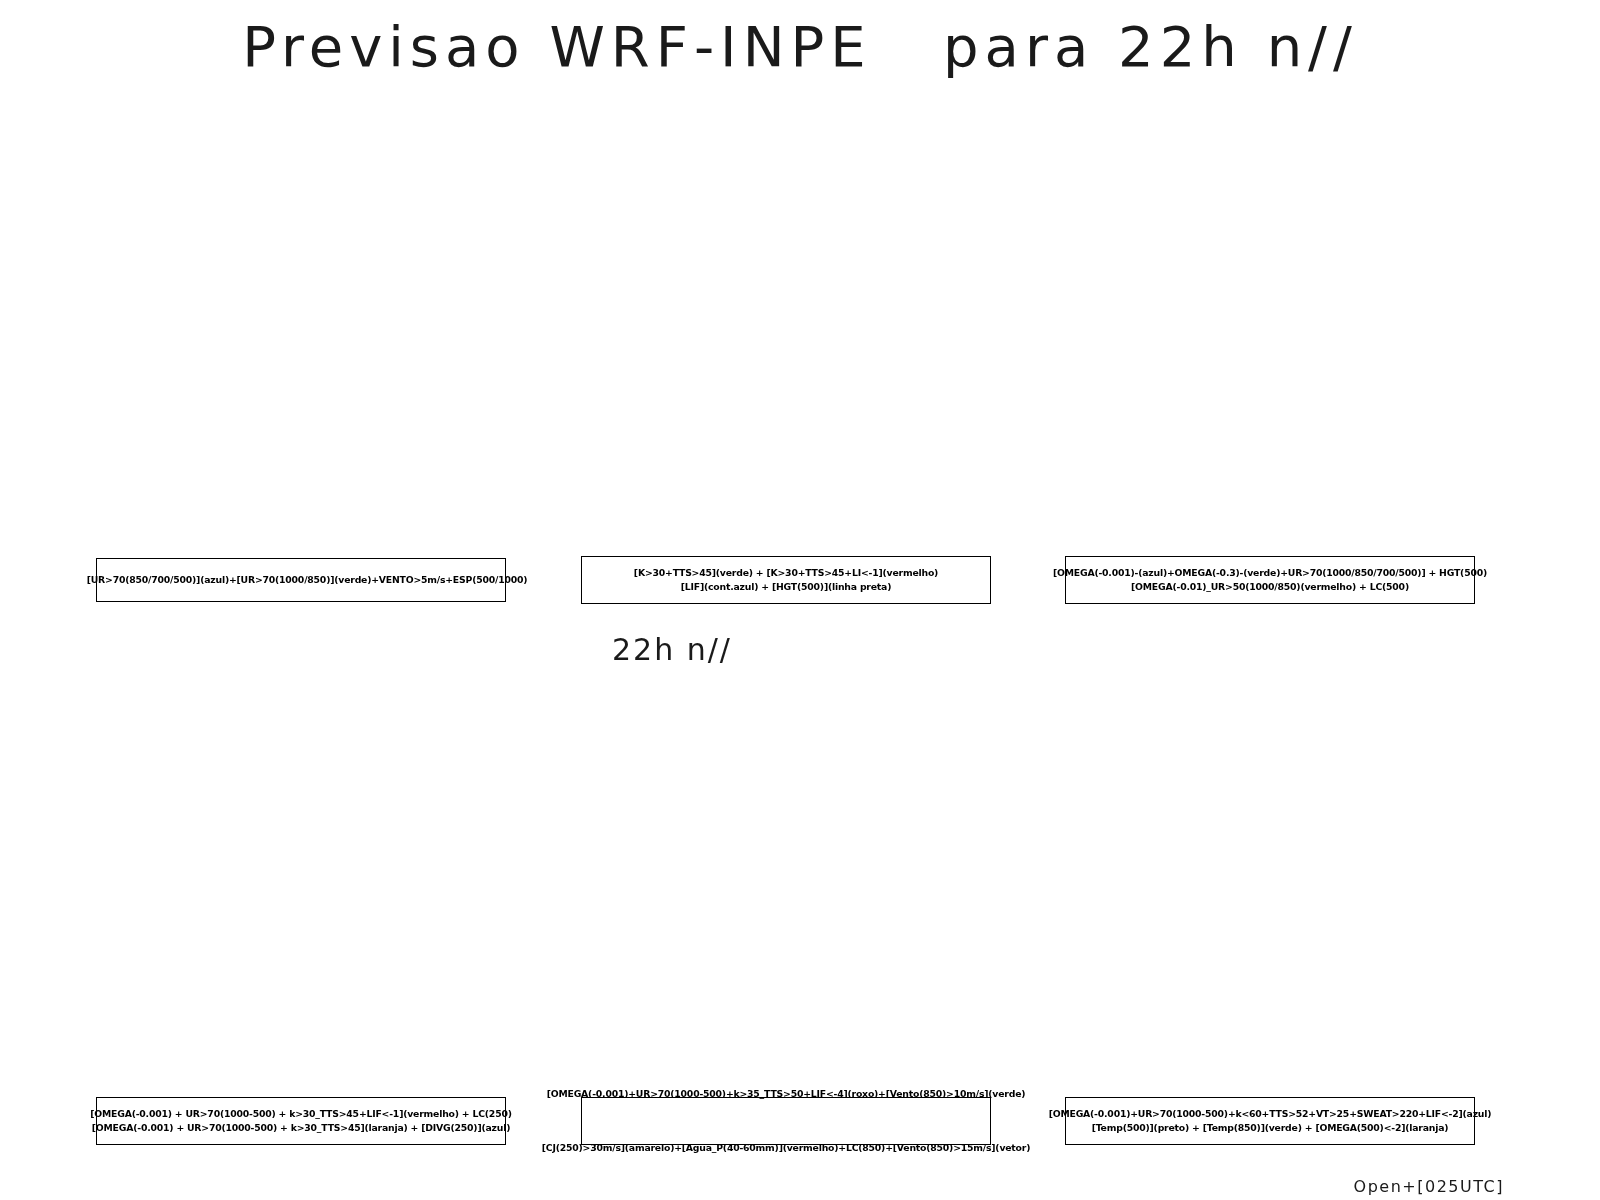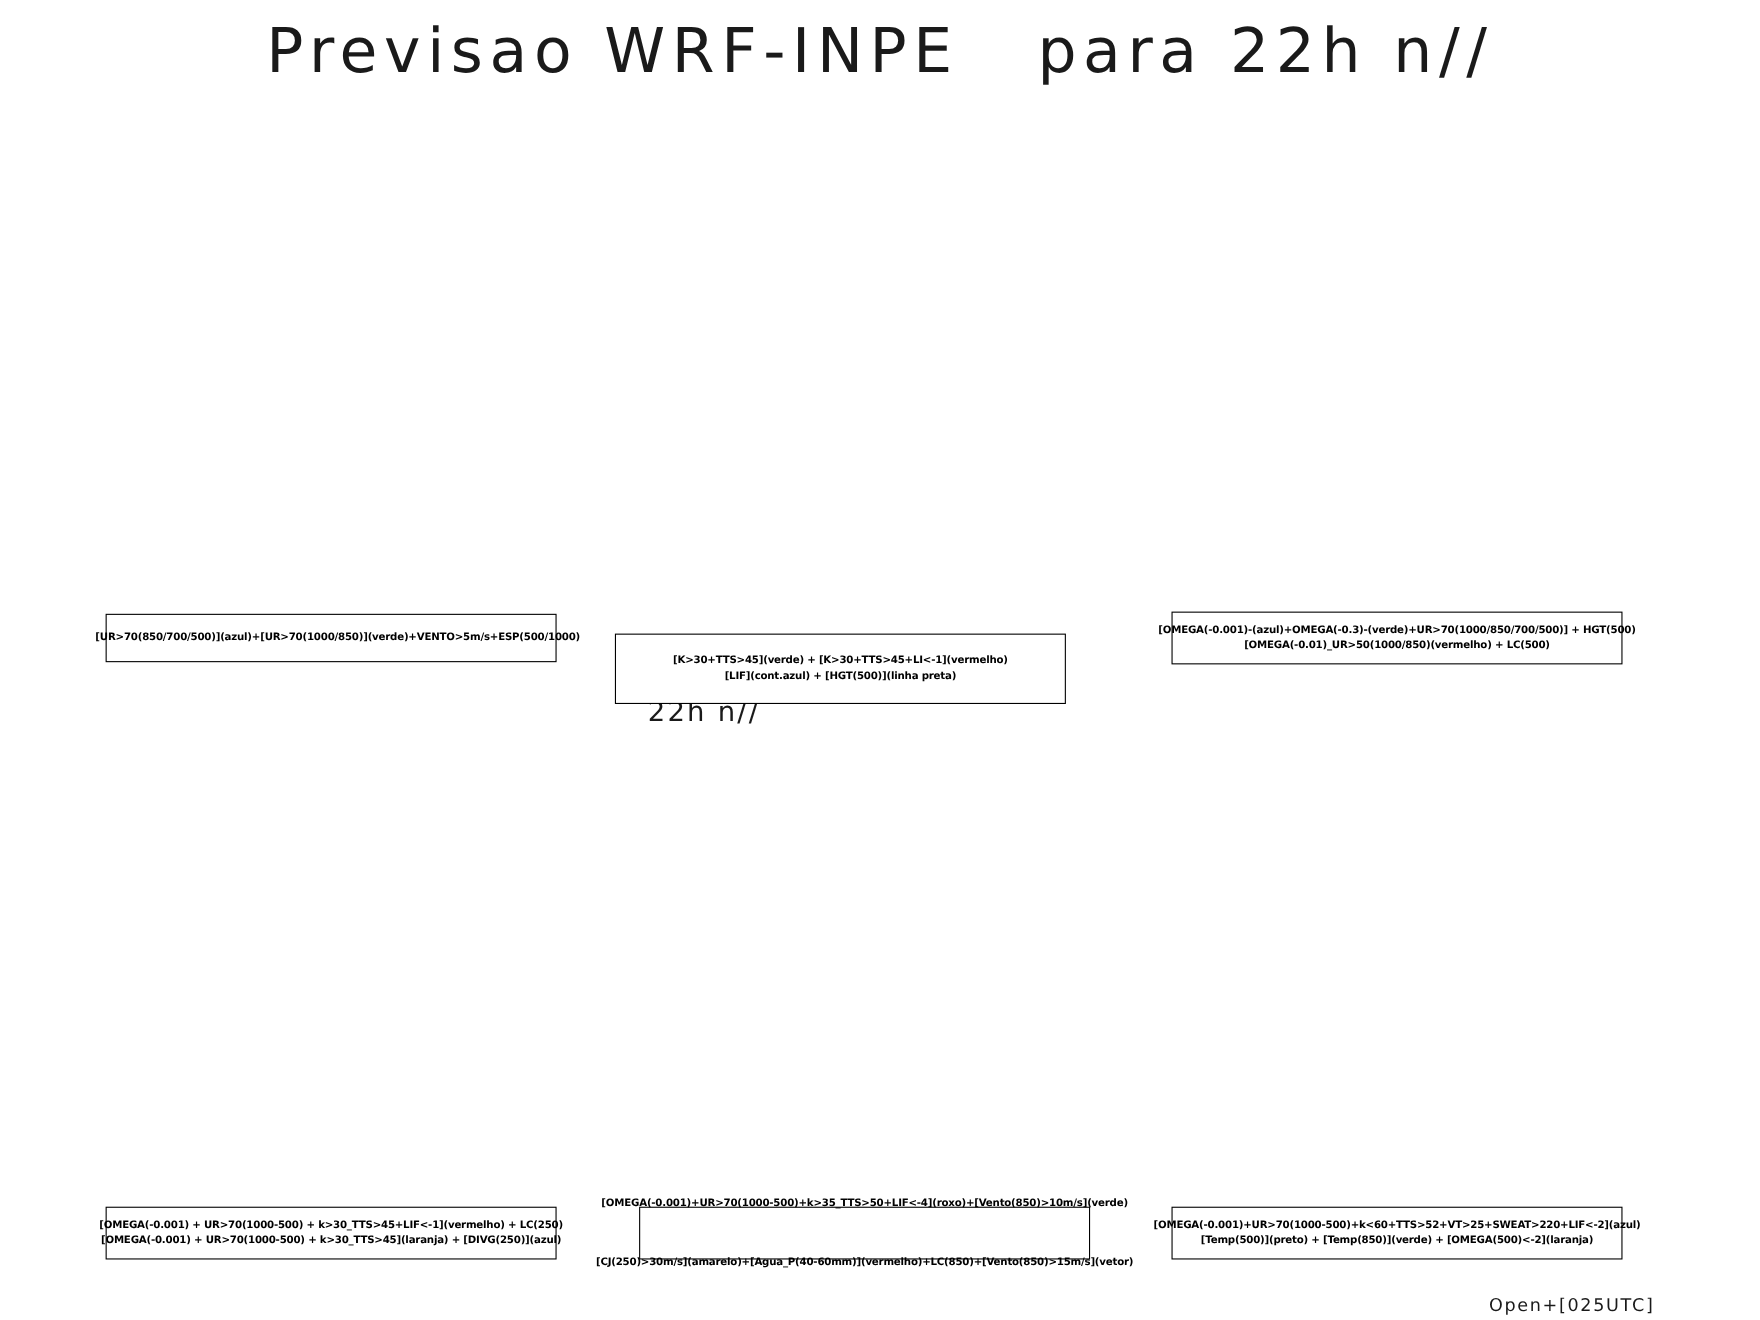--- a/index.html
+++ b/index.html
@@ -31,25 +31,26 @@
     white-space: pre;
   }
 
   
   .mid-subtitle {
     position: absolute;
     top: 632px;
     left: 0;
     width: 1280px;
     text-align: center;
-    font-size: 25px;
+    font-size: 30px;
     font-weight: 400;
     letter-spacing: 2px;
     color: #1a1a1a;
     white-space: pre;
+    padding-left: 32px;
   }
 
   
   .legend-box {
     position: absolute;
     border: 1.5px solid #000000;
     background: #ffffff;
     box-sizing: border-box;
     display: flex;
     flex-direction: column;
@@ -65,21 +66,21 @@
     padding: 2px 4px;
     white-space: nowrap;
   }
   .legend-line {
     display: block;
     white-space: nowrap;
   }
 
   
   #box-ur    { left: 96px;  top: 558px;  width: 410px; height: 44px; padding-left: 16px; }
-  #box-k     { left: 559px; top: 556px;  width: 410px; height: 64px; margin-top: 20px; }
+  #box-k     { left: 581px; top: 556px;  width: 410px; height: 48px; }
   #box-omega { left: 1065px;top: 556px;  width: 410px; height: 48px; text-align: right; }
 
   
   #box-omega-lc   { left: 96px;  top: 1097px; width: 410px; height: 48px; }
   #box-omega-cj   { left: 581px; top: 1097px; width: 410px; height: 48px; gap: 40px; }
   #box-omega-temp { left: 1065px;top: 1097px; width: 410px; height: 48px; }
 
   
   .footer-note {
     position: absolute;

